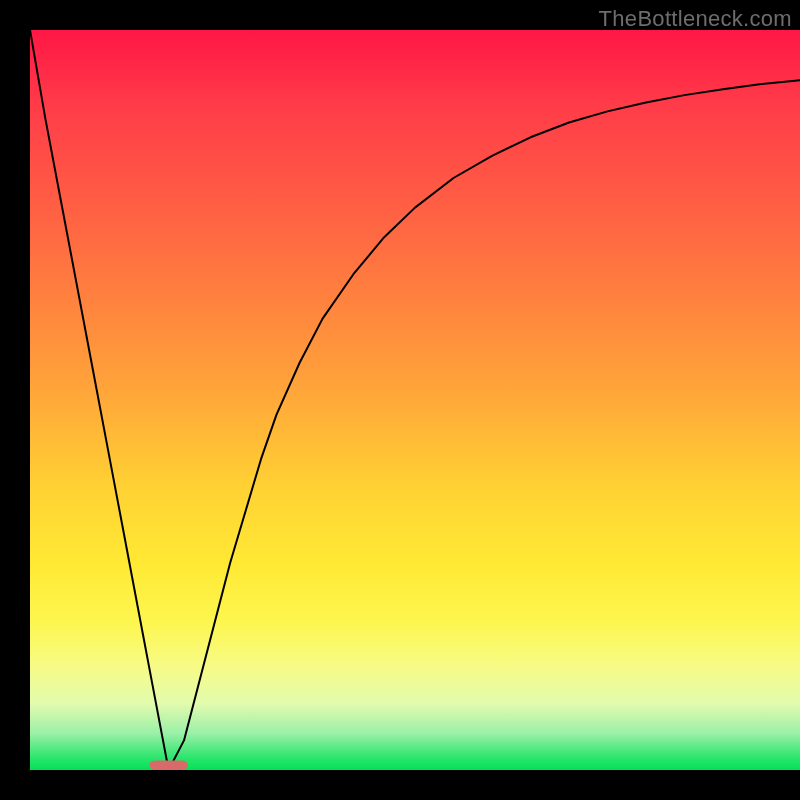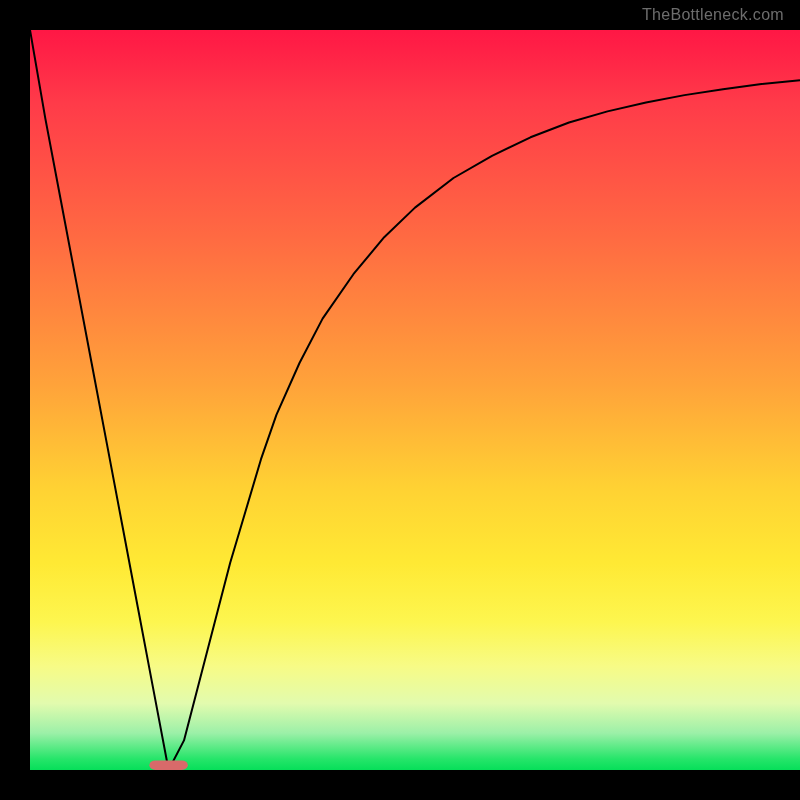--- a/index.html
+++ b/index.html
@@ -50,23 +50,23 @@
   .curve-layer {
     position: absolute;
     left: 0;
     top: 0;
     width: 100%;
     height: 100%;
   }
   .watermark {
     position: absolute;
     top: 6px;
-    right: 16px;
+    right: 8px;
     color: #6d6d6d;
-    font-size: 16px;
+    font-size: 22px;
     font-weight: 500;
     letter-spacing: 0.3px;
   }
 </style>
 </head>
 <body>
 
 <div class="frame">
   <div class="watermark">TheBottleneck.com</div>
   <div class="plot-area">

